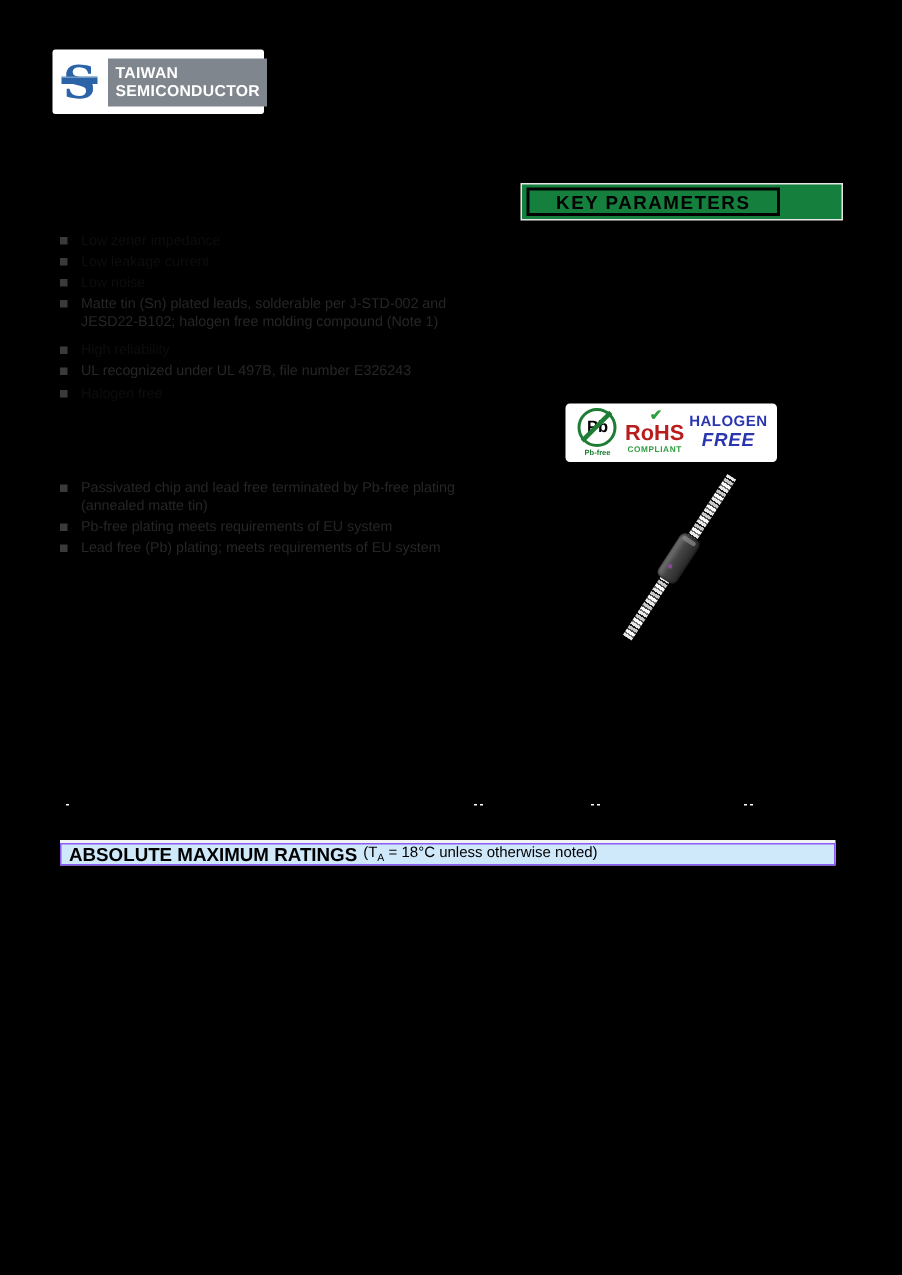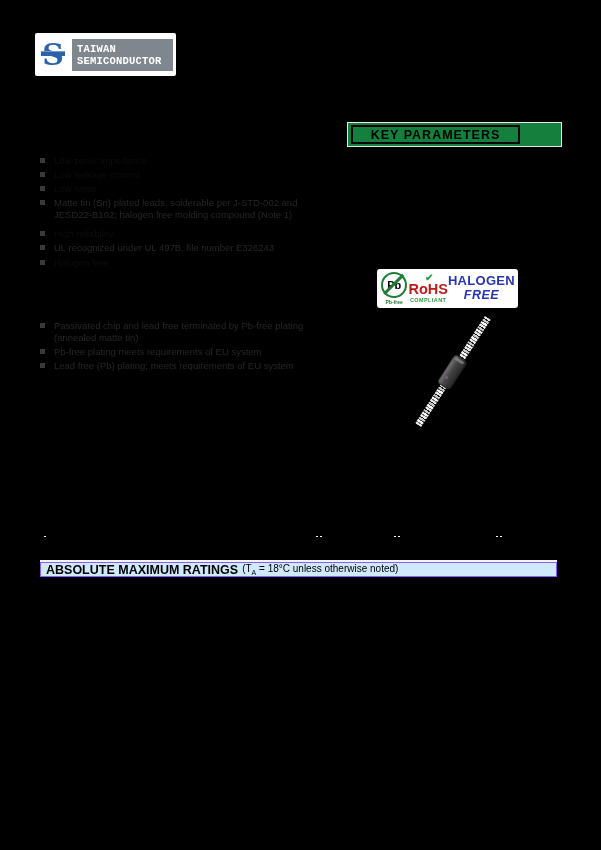--- a/index.html
+++ b/index.html
@@ -4,21 +4,21 @@
 <style>
   html,body{margin:0;padding:0;background:#000;}
   .page{position:relative;width:601px;height:850px;background:#000;overflow:hidden;
         font-family:"Liberation Sans",sans-serif;}
 
   
   .logo{position:absolute;left:35px;top:33px;width:141px;height:43px;background:#fff;
         border-radius:2px;display:flex;align-items:center;padding:3px;box-sizing:border-box;}
   .logo-mark{width:30px;height:34px;position:relative;flex:0 0 auto;}
   .logo-text{background:#80868d;color:#fff;font-weight:bold;font-size:10.5px;line-height:12px;
-             padding:4px 5px;margin-left:4px;letter-spacing:0.2px;flex:1;font-family:Liberation Mono, monospace;}
+             padding:4px 5px;margin-left:4px;letter-spacing:0.2px;flex:1;}
 
   
   .keyparams{position:absolute;left:348px;top:123px;width:213px;height:23px;background:#15803d;
              box-shadow:0 0 0 1px rgba(255,255,255,0.9);}
   .keyparams-cell{position:absolute;left:3px;top:2px;height:15px;width:165px;border:2px solid #000;
                   display:flex;align-items:center;justify-content:center;}
   .keyparams-title{font-weight:bold;font-size:12.5px;letter-spacing:1px;color:#000;white-space:nowrap;}
 
   
   .bullets{position:absolute;width:290px;}
@@ -41,21 +41,21 @@
              font-weight:bold;font-size:11px;color:#000;}
   .pb-circle::after{content:"";position:absolute;left:-3px;top:9px;width:27px;height:2.5px;
                     background:#1e7d34;transform:rotate(-45deg);}
   .pb-caption{font-size:5px;color:#1e7d34;font-weight:bold;margin-top:1px;}
   .rohs{text-align:center;line-height:1;}
   .rohs-check{display:block;color:#2e9e3e;font-size:10px;font-weight:bold;height:7px;
               line-height:7px;text-indent:2px;}
   .rohs-title{font-weight:bold;font-size:14.5px;color:#b91c1c;letter-spacing:0;}
   .rohs-sub{display:block;font-size:5.5px;color:#2e9e3e;font-weight:bold;letter-spacing:0.4px;margin-top:1px;}
   .halogen{color:#2a35b0;text-align:center;font-weight:bold;line-height:1.1;}
-  .halogen-l1{display:block;font-size:13px;letter-spacing:0.3px;}
+  .halogen-l1{display:block;font-size:10px;letter-spacing:0.3px;}
   .halogen-l2{display:block;font-size:12.5px;font-style:italic;letter-spacing:0.5px;}
 
   
   .diode{position:absolute;left:403px;top:312px;width:100px;height:118px;}
   .diode-rot{position:absolute;left:-14px;top:56px;width:128px;height:7px;transform:rotate(-57deg);
              background:repeating-linear-gradient(90deg,#e8e8e8 0 2px,#707070 2px 3px,#fbfbfb 3px 5px,
                         #4a4a4a 5px 6px,#c8c8c8 6px 8px,#1d1d1d 8px 9px);}
   .diode-body{position:absolute;left:46px;top:-4px;width:34px;height:15px;border-radius:4px;
               background:linear-gradient(180deg,#7a7a7a,#454545 40%,#262626);
               box-shadow:inset 0 0 2px #000;}

